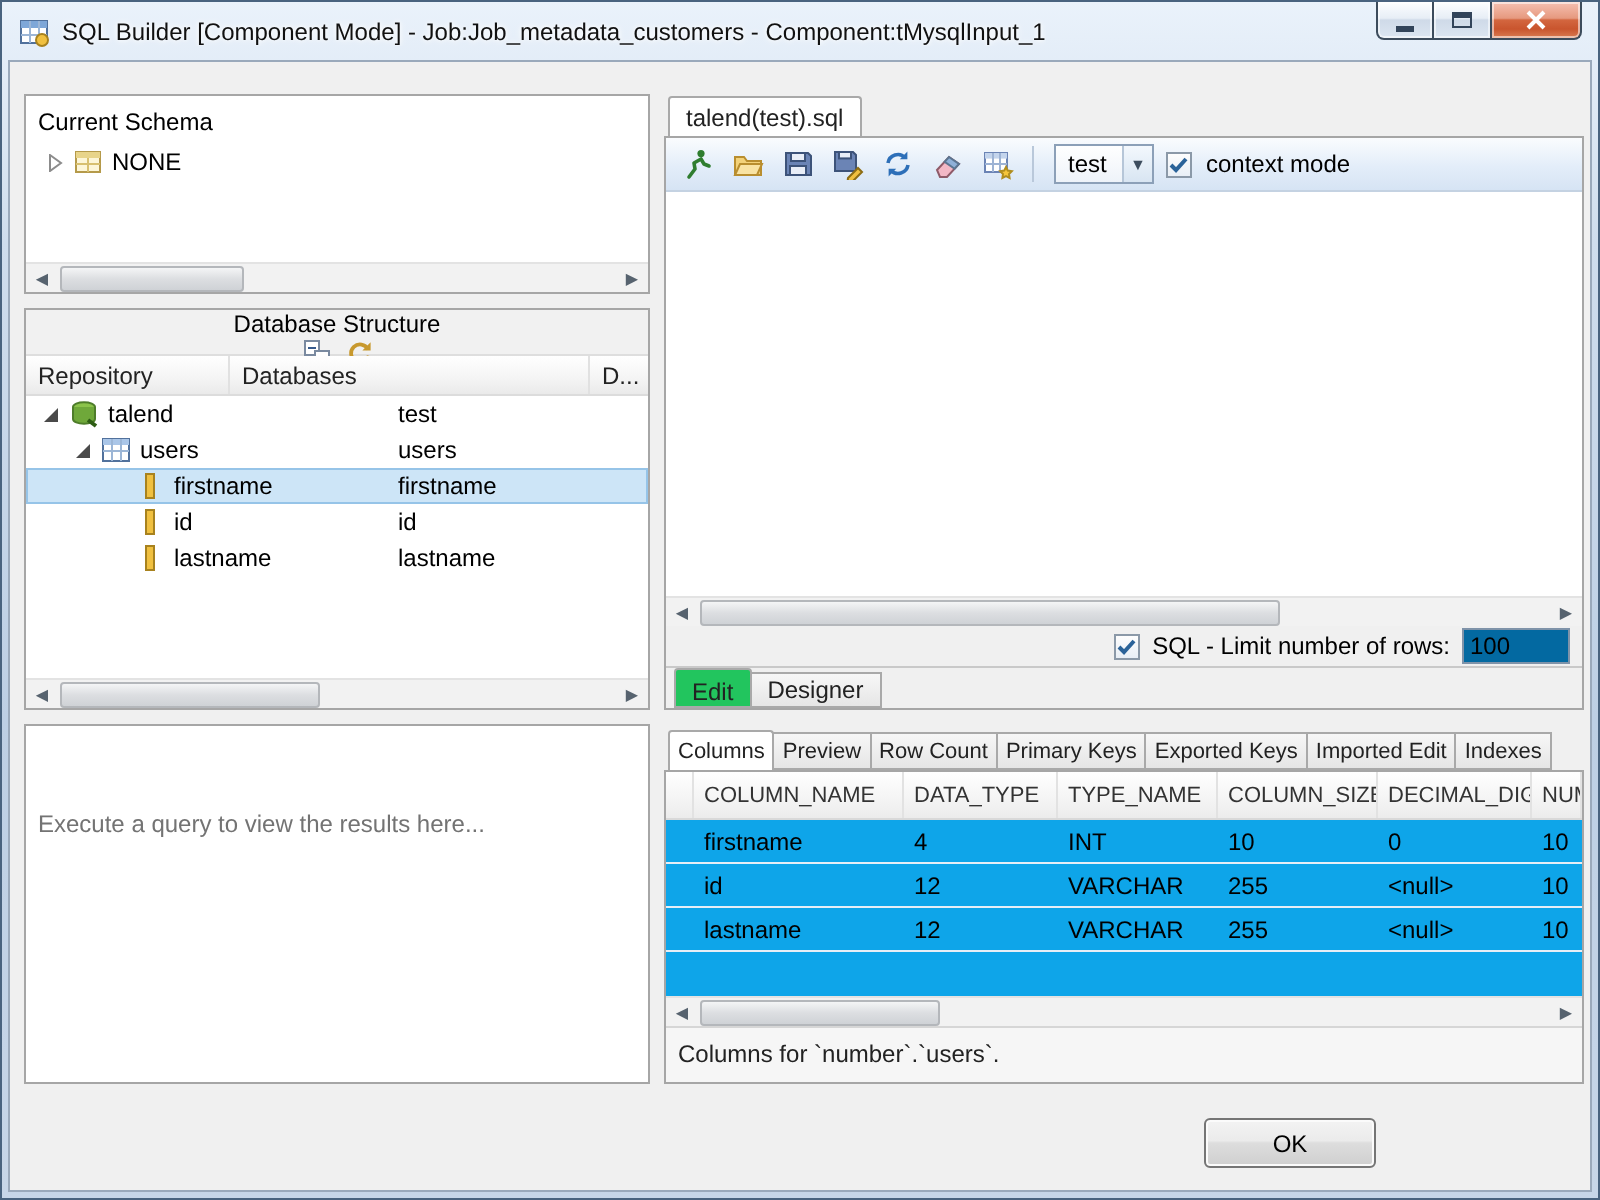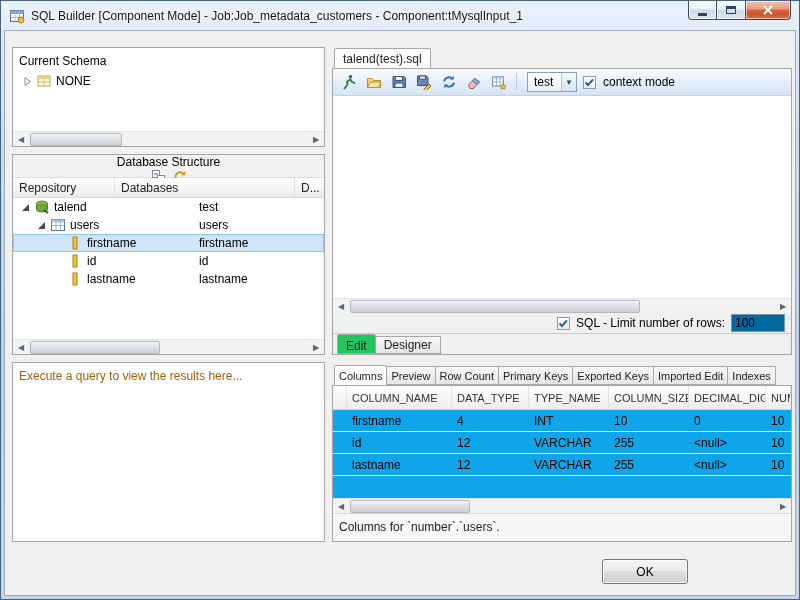--- a/index.html
+++ b/index.html
@@ -55,21 +55,21 @@
   .colheader .col { padding:3px 6px; border-right:1px solid #e1e1e1; white-space:nowrap; overflow:hidden; }
   .col.c1 { width:180px; } .col.c2 { width:102px; } .col.c3 { flex:1; border-right:none; }
   .db-rows { position:absolute; top:43px; left:0; right:0; }
   .db-row { position:relative; height:18px; display:flex; align-items:center; gap:4px; white-space:nowrap; cursor:default; }
   .db-row .repo { position:absolute; left:186px; }
   .db-row.sel { background:#cde5f7; box-shadow:inset 0 0 0 1px #96c4e8; }
   .ind { display:inline-block; height:1px; }
 
   
   #left-results { left:7px; top:331px; width:313px; height:180px; }
-  .results-text { padding:6px; color:#a16207; }
+  .results-text { padding:6px; color:#737373;margin-top:36px; }
 
   
   .tabrow { position:absolute; top:0; left:2px; right:0; height:21px; display:flex; align-items:flex-end; z-index:2;
     white-space:nowrap; overflow:hidden; }
   .tab { height:19px; display:flex; align-items:center; padding:0 8px;
     background:linear-gradient(#f7f7f7,#e6e6e6); border:1px solid #a9a9a9; margin-right:-1px; color:#222; }
   .tab.selected { height:21px; background:#fff; border-bottom:1px solid #fff; margin-bottom:-1px;
     border-radius:2px 2px 0 0; position:relative; z-index:3; }
   .tabs-small .tab { font-size:11px; padding:0 4px; }
 

